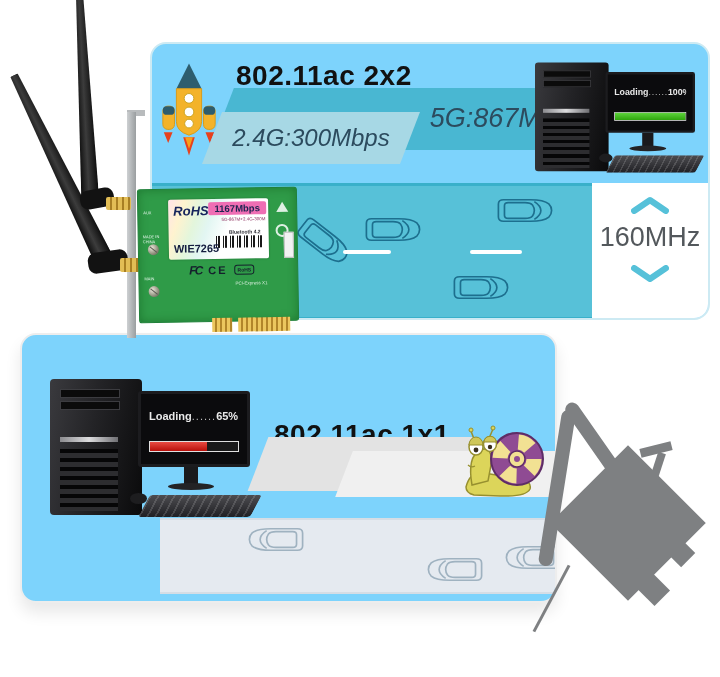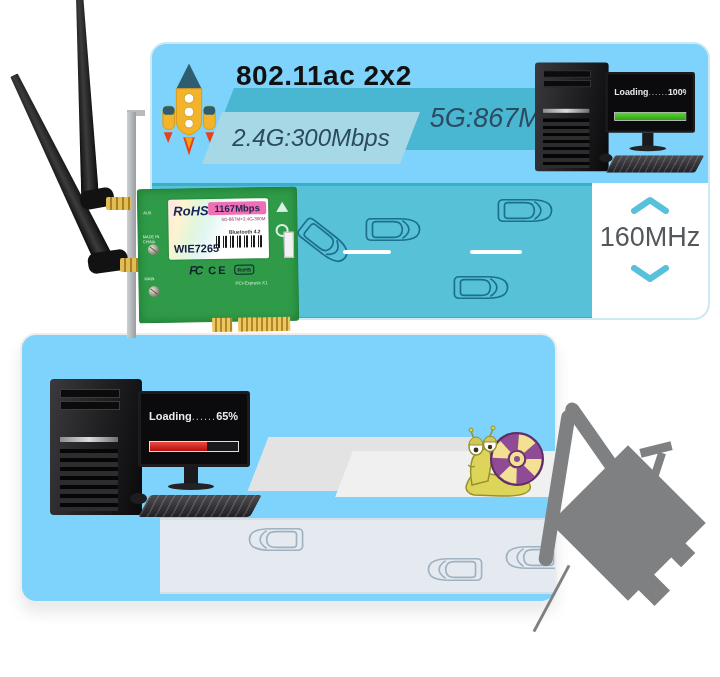--- a/index.html
+++ b/index.html
@@ -239,20 +239,21 @@
         <div class="load-bar">
           <span class="load-fill fill-red" style="width: 65%;"></span>
         </div>
       </div>
       <div class="stand"></div>
       <div class="base"></div>
       <div class="mouse"></div>
       <div class="kbd"></div>
     </div>
 
+    <div class="big-title" style="left:252px;top:84px">802.11ac 1x1</div>
 
     <div id="para-a" class="gray-para"></div>
     <div id="para-b" class="gray-para"></div>
 
     <svg class="icon-svg" style="left:438px;top:88px" width="90" height="80" viewBox="0 0 90 80">
       <path d="M6,64 Q10,48 24,50 L60,56 Q72,58 70,66 Q66,74 40,73 L14,72 Q6,70 6,64 Z" fill="#dcd55a" stroke="#97902f" stroke-width="1.5"></path>
       <path d="M12,62 Q7,34 20,27 Q33,22 31,42 L28,58 Z" fill="#dcd55a" stroke="#97902f" stroke-width="1.5"></path>
       <circle cx="57" cy="36" r="26" fill="#8f4b93" stroke="#5e2c66" stroke-width="2"></circle>
       <circle cx="57" cy="36" r="17" fill="none" stroke="#f2e193" stroke-width="15" stroke-dasharray="13 14"></circle>
       <circle cx="57" cy="36" r="8" fill="#f2e193" stroke="#5e2c66" stroke-width="1.5"></circle>

